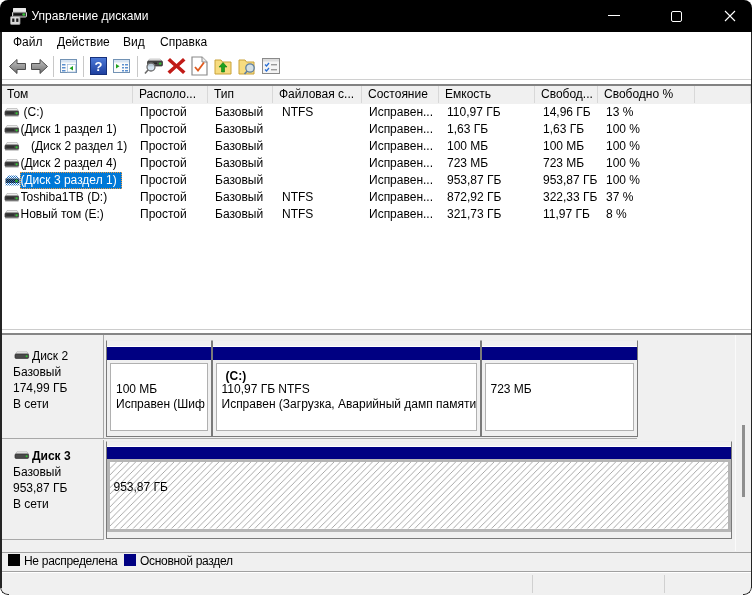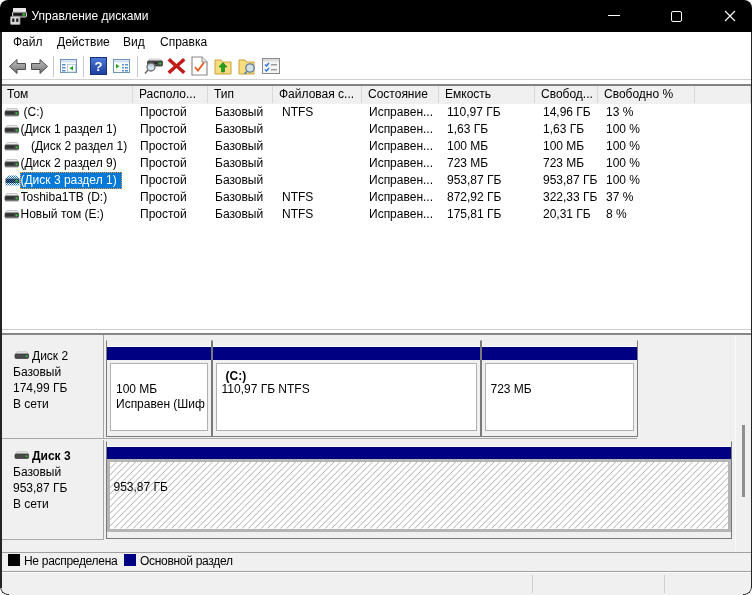--- a/index.html
+++ b/index.html
@@ -241,21 +241,21 @@
         <div class="lc" style="left:605px">100 %</div>
       </div>
       <div class="lrow" style="top:51px">
         <svg width="16" height="12" viewBox="0 0 16 12" style="position:absolute;left:3px;top:2.5px">
    <path d="M1.5 4 L3 1.5 L13 1.5 L14.5 4 Z" fill="#ececec" stroke="#9a9a9a" stroke-width="0.5"></path>
    <rect x="1" y="4" width="13.6" height="4.6" rx="1" fill="#4a4a4a" stroke="#2c2c2c" stroke-width="0.7"></rect>
    <rect x="2.2" y="5.4" width="8" height="1.2" fill="#222"></rect>
    <circle cx="12.6" cy="6.3" r="1.1" fill="#2ec62e"></circle>
    <path d="M1 9.2 h13.6" stroke="#bdbdbd" stroke-width="1"></path>
         </svg>
-        <div class="lc" style="left:19.5px">(Диск 2 раздел 9)</div>
+        <div class="lc" style="left:19.5px">(Диск 2 раздел 4)</div>
         <div class="lc" style="left:139px">Простой</div>
         <div class="lc" style="left:214px">Базовый</div>
         <div class="lc" style="left:368px">Исправен...</div>
         <div class="lc" style="left:446px">723 МБ</div>
         <div class="lc" style="left:542px">723 МБ</div>
         <div class="lc" style="left:605px">100 %</div>
       </div>
       <div class="lrow" style="top:68px">
         <svg width="16" height="12" viewBox="0 0 16 12" style="position:absolute;left:4px;top:3px">
    <defs>
@@ -307,22 +307,22 @@
    <rect x="1" y="4" width="13.6" height="4.6" rx="1" fill="#4a4a4a" stroke="#2c2c2c" stroke-width="0.7"></rect>
    <rect x="2.2" y="5.4" width="8" height="1.2" fill="#222"></rect>
    <circle cx="12.6" cy="6.3" r="1.1" fill="#2ec62e"></circle>
    <path d="M1 9.2 h13.6" stroke="#bdbdbd" stroke-width="1"></path>
         </svg>
         <div class="lc" style="left:19.5px">Новый том (E:)</div>
         <div class="lc" style="left:139px">Простой</div>
         <div class="lc" style="left:214px">Базовый</div>
         <div class="lc" style="left:281px">NTFS</div>
         <div class="lc" style="left:368px">Исправен...</div>
-        <div class="lc" style="left:446px">175,81 ГБ</div>
-        <div class="lc" style="left:542px">20,31 ГБ</div>
+        <div class="lc" style="left:446px">321,73 ГБ</div>
+        <div class="lc" style="left:542px">11,97 ГБ</div>
         <div class="lc" style="left:605px">8 %</div>
       </div>
     </div>
 
   <div id="split1" class="abs"></div>
   <div id="split2" class="abs"></div>
 
   <div id="gpane" class="abs"></div>
   <div id="disks">
       <div class="dpanel abs" style="top:335px;height:104px;left:1px;border-bottom:1px solid #a8a8a8">
@@ -341,20 +341,21 @@
         <div class="pbody" style="left:3px;right:3px;top:21.5px;bottom:5px">
           <div class="ptxt" style="top:18.5px;">100 МБ</div>
           <div class="ptxt" style="top:33.5px;">Исправен (Шиф</div>
         </div>
       </div>
       <div class="part abs" style="left:211.5px;top:340px;width:269px;height:97px">
      <div class="pbar" style="top:5px"></div>
         <div class="pbody" style="left:3px;right:3px;top:21.5px;bottom:5px">
           <div class="ptxt" style="top:5px;left:9px;font-weight:bold">(C:)</div>
           <div class="ptxt" style="top:18.5px;">110,97 ГБ NTFS</div>
+          <div class="ptxt" style="top:33.5px;">Исправен (Загрузка, Аварийный дамп памяти</div>
         </div>
       </div>
       <div class="part abs" style="left:480.5px;top:340px;width:157px;height:97px">
      <div class="pbar" style="top:5px"></div>
         <div class="pbody" style="left:3px;right:3px;top:21.5px;bottom:5px">
           <div class="ptxt" style="top:18.5px;">723 МБ</div>
         </div>
       </div>
       <div class="dpanel abs" style="top:440px;height:100px;left:1px;border-bottom:1px solid #a8a8a8">
    <svg width="16" height="10" viewBox="0 0 16 10" style="position:absolute;left:13px;top:11px">

